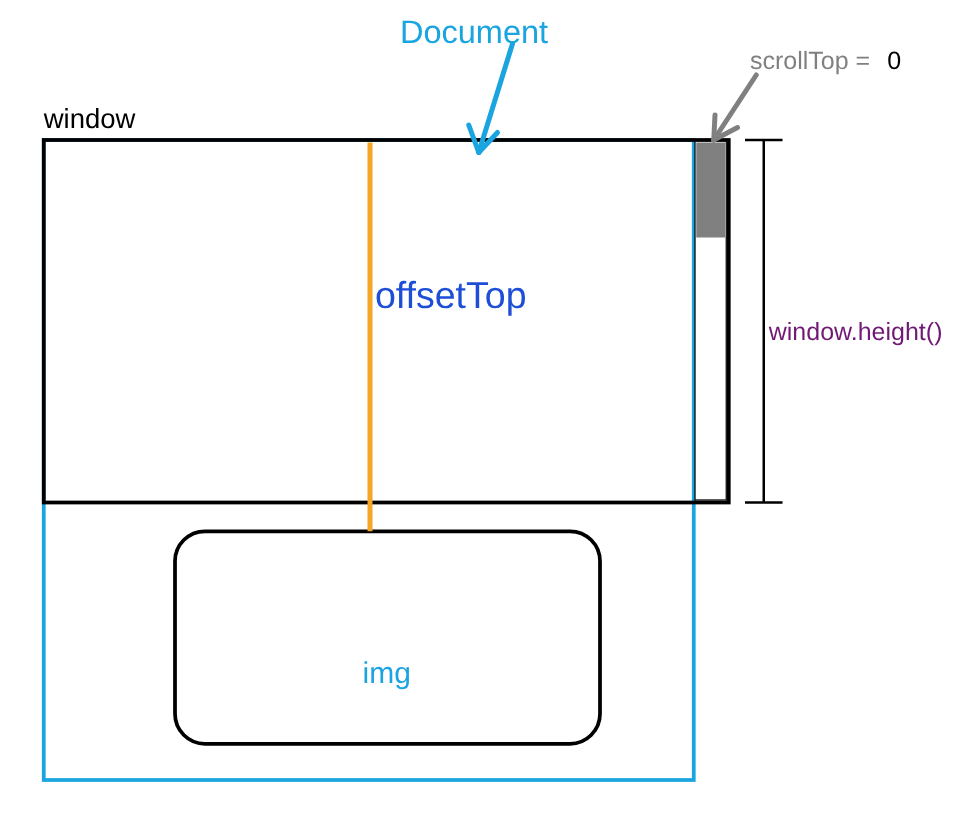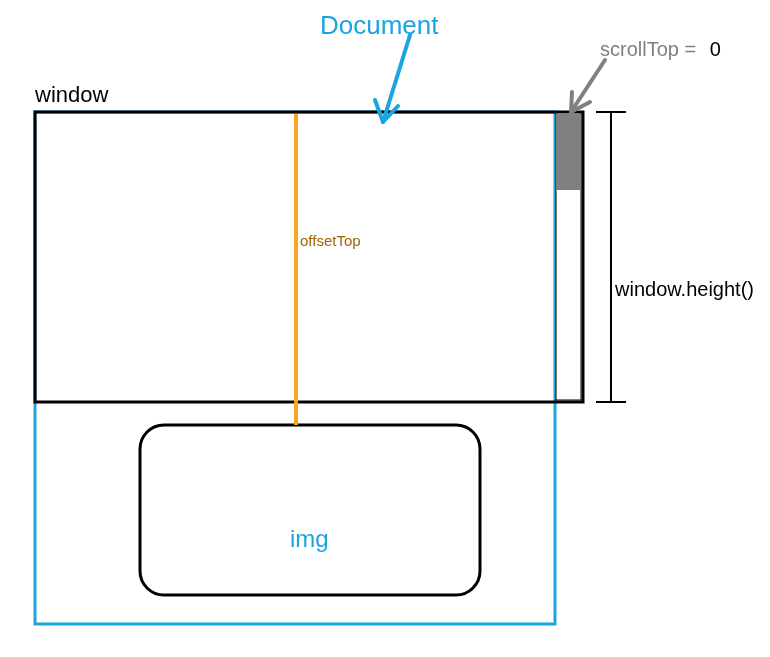--- a/index.html
+++ b/index.html
@@ -27,23 +27,23 @@
 
 <div class="label" style="left:320px; top:10px; color:#1aa5e0; font-size:26px;">Document</div>
 
 <div class="label" style="left:35px; top:82px; color:#000; font-size:22px;text-align:center;">window</div>
 
 <div class="label" style="left:600px; top:38px; font-size:20px;">
   <span style="color:#808080;">scrollTop =</span>
   <span style="color:#000; margin-left:8px;">0</span>
 </div>
 
-<div class="label" style="left:300px; top:232px; color:#a16207; font-size:15px;">offsetTop</div>
+<div class="label" style="left:300px; top:220px; color:#1d4ed8; font-size:30px;">offsetTop</div>
 
-<div class="label" style="left:615px; top:278px; color:#000000; font-size:20px;">window.height()</div>
+<div class="label" style="left:615px; top:255px; color:#701a75; font-size:20px;">window.height()</div>
 
 <div class="label" style="left:290px; top:525px; color:#1aa5e0; font-size:24px;">img</div>
 
 <svg width="770" height="657">
 
   <rect x="35" y="112" width="520" height="512" fill="none" stroke="#1aa5e0" stroke-width="3"></rect>
 
   <rect x="35" y="112" width="548" height="290" fill="none" stroke="#000" stroke-width="3"></rect>
 
   <rect x="556" y="113" width="25" height="287" fill="#fff" stroke="#000" stroke-width="1"></rect>

